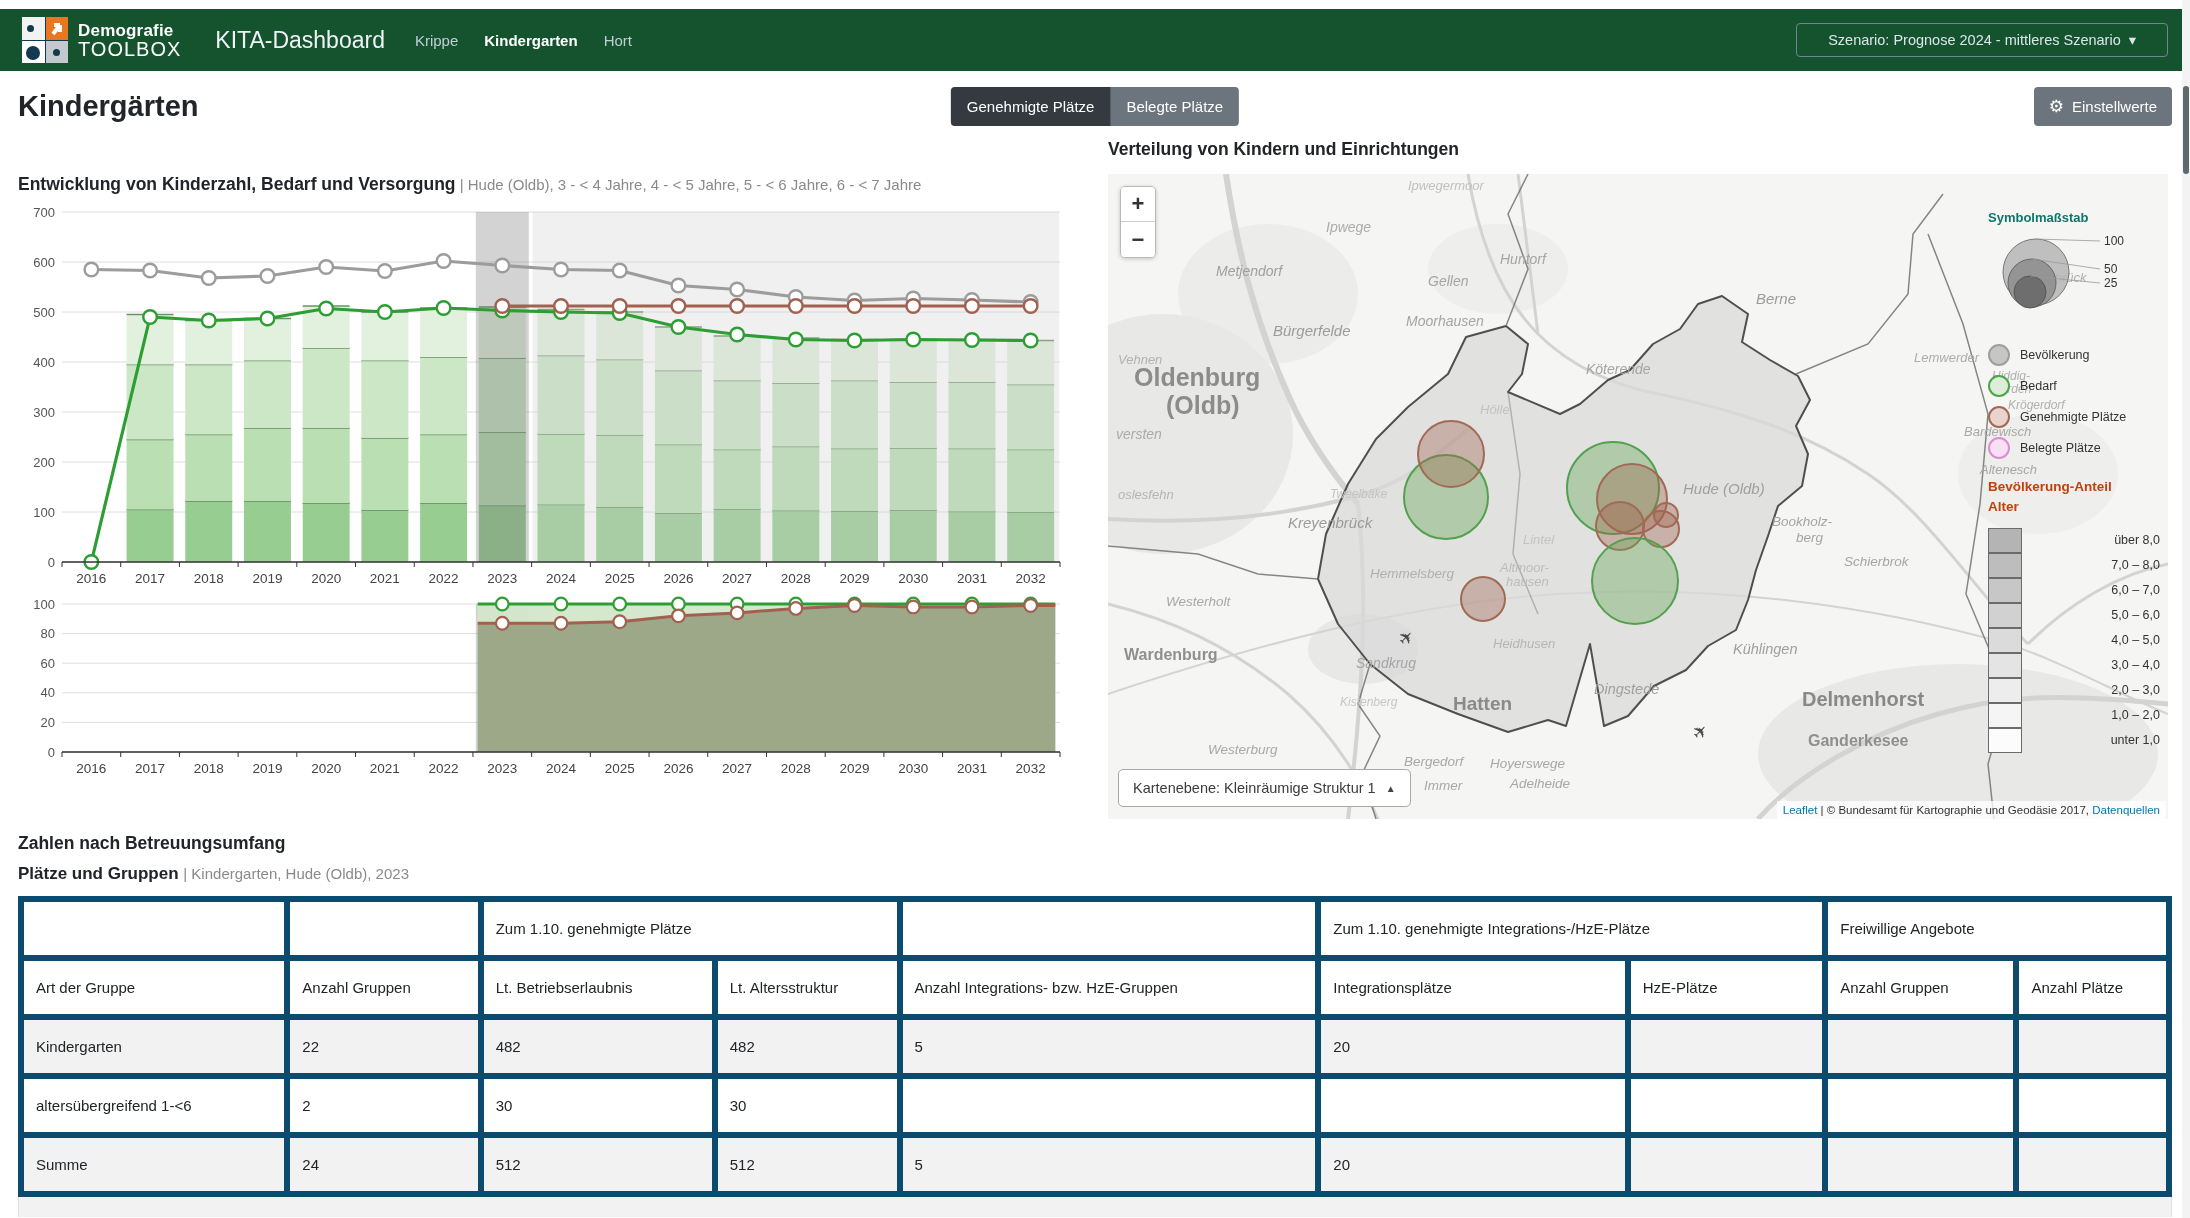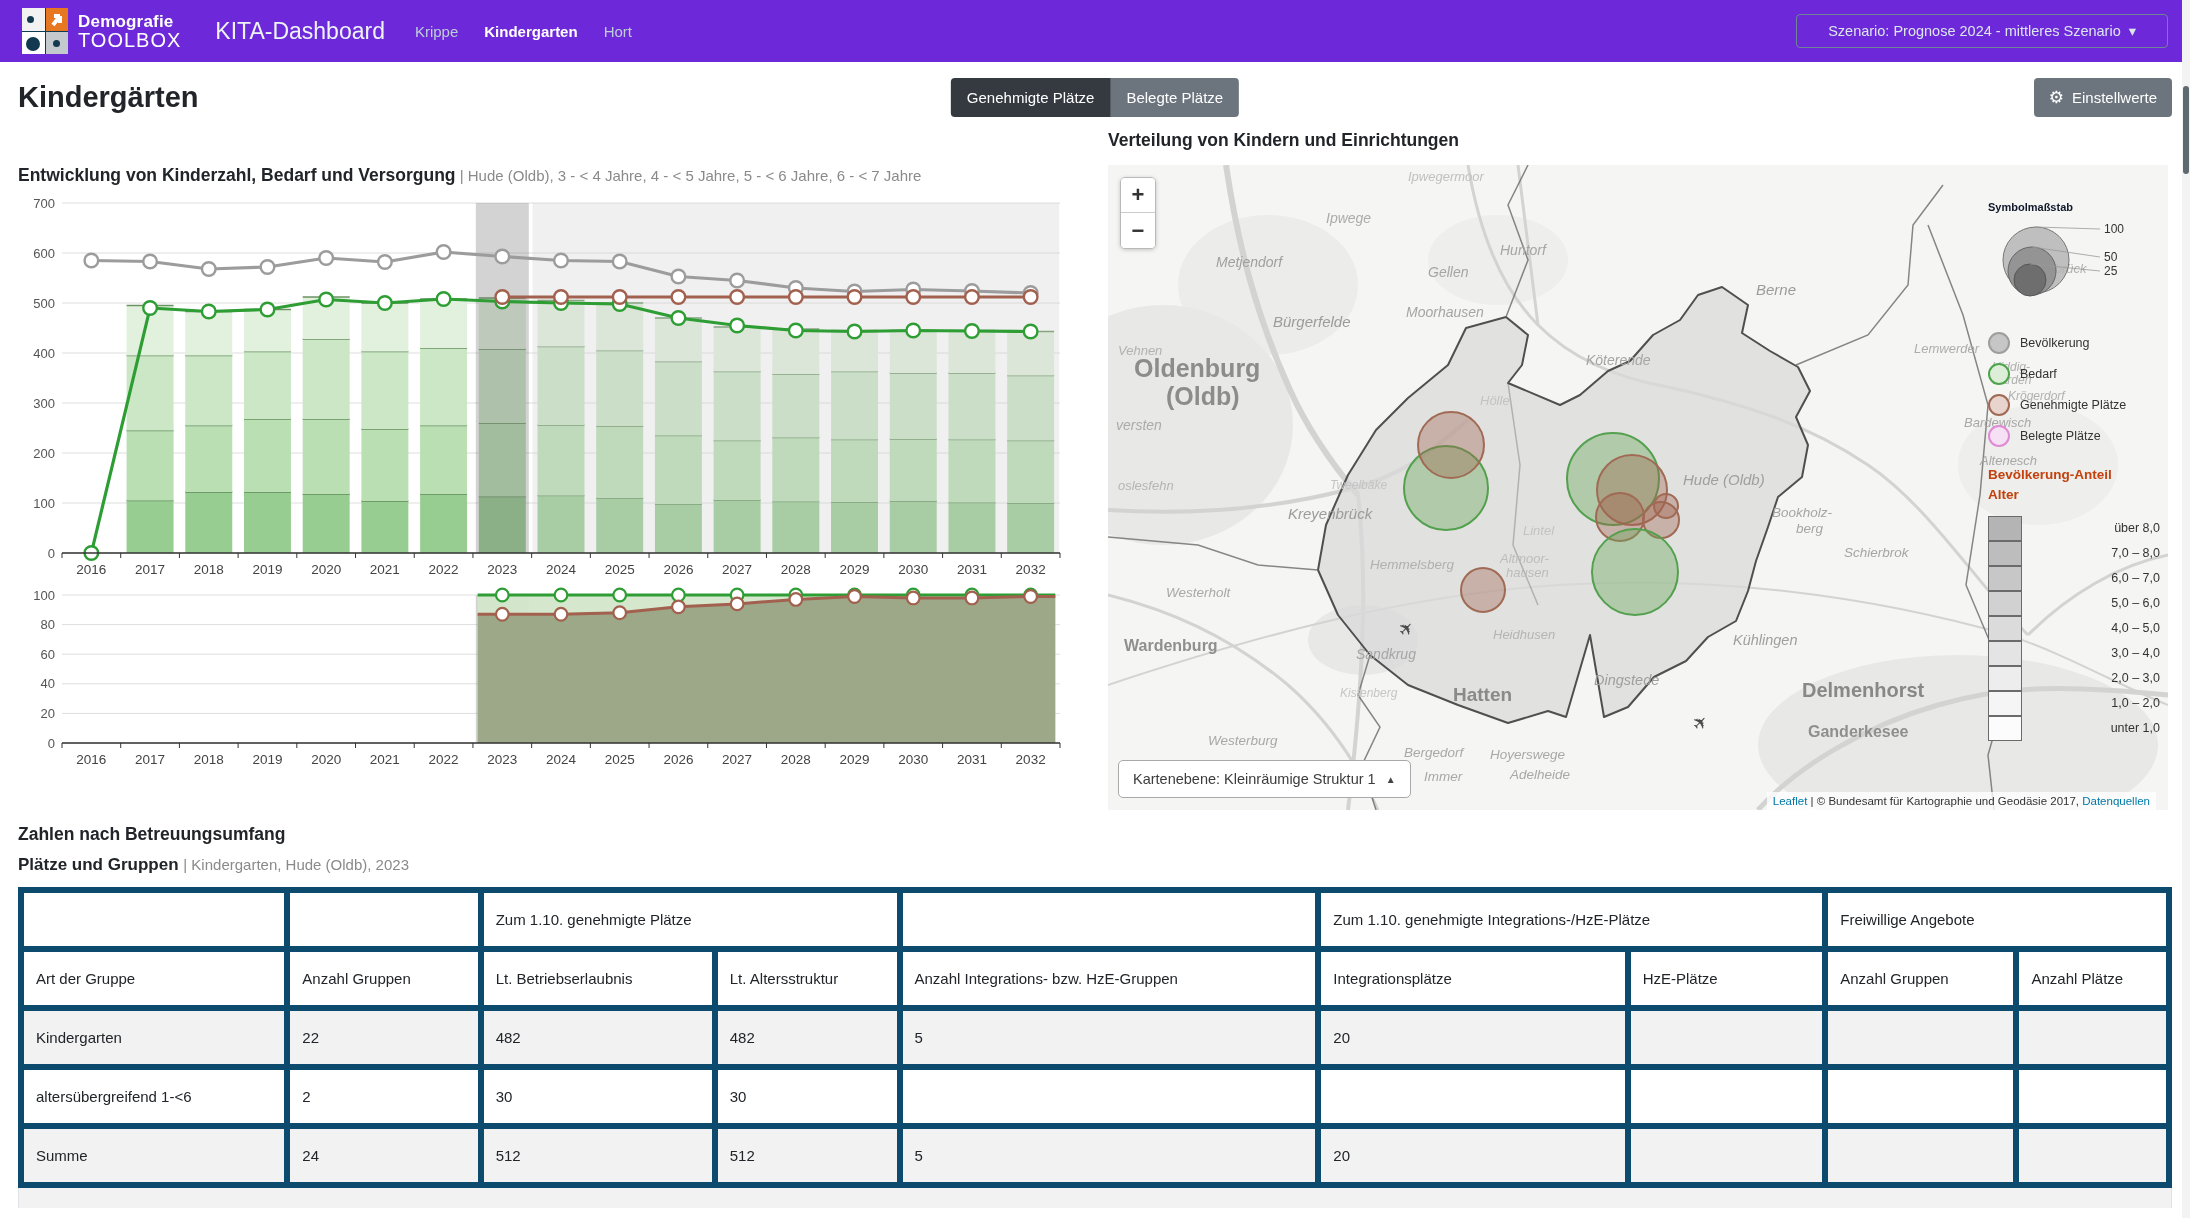--- a/index.html
+++ b/index.html
@@ -1,20 +1,20 @@
 <!DOCTYPE html>
 <html><head>
 <meta charset="utf-8">
 <style>
   * { box-sizing: border-box; margin: 0; padding: 0; }
   html,body { width:2190px; height:1218px; overflow:hidden; background:#fff;
     font-family:"Liberation Sans", sans-serif; color:#212529; }
 
   
-  .navbar { height:62px; background:#6d28d9; display:flex; align-items:center; padding:0 22px; }
+  .navbar { height:62px; background:#14532d; display:flex; align-items:center; padding:0 22px;margin-top:9px; }
   .brand { display:flex; align-items:center; gap:10px; }
   .logo-grid { width:46px; height:46px; display:grid; grid-template-columns:1fr 1fr; grid-template-rows:1fr 1fr; gap:1px; background:#0e3a52; }
   .logo-cell { position:relative; }
   .lc-tl { background:#f2f2f2; } .lc-tr { background:#e87722; } .lc-bl { background:#fff; } .lc-br { background:#c3c9cd; }
   .dot { position:absolute; border-radius:50%; background:#12394f; }
   .dot-s { width:7px; height:7px; top:8px; left:5px; }
   .dot-b { width:14px; height:14px; top:5px; left:4px; }
   .dot-s2 { width:7px; height:7px; top:8px; left:7px; }
   .brand-text { color:#fff; line-height:1.0; }
   .brand-l1 { font-size:17px; font-weight:bold; letter-spacing:.2px; }
@@ -52,26 +52,26 @@
   
   .map-wrap { position:relative; width:1060px; height:645px; background:#f5f5f3; overflow:hidden; }
   .map-zoom { position:absolute; top:12px; left:12px; width:36px; border:1px solid #b9b9b9; border-radius:5px; overflow:hidden;
     box-shadow:0 1px 4px rgba(0,0,0,.2); background:#fff; z-index:5; }
   .map-zoom button { display:block; width:100%; height:35px; background:#fff; border:none; font-size:22px; font-weight:bold;
     color:#333; cursor:pointer; font-family:inherit; }
   .map-zoom button:first-child { border-bottom:1px solid #ccc; }
   .layer-dd { position:absolute; left:10px; bottom:12px; background:#fff; border:1px solid #a9a9a9; border-radius:5px;
     padding:10px 14px; font-size:14.5px; color:#3c3c3c; display:flex; gap:10px; align-items:center; cursor:pointer; z-index:5; }
   .layer-caret { font-size:10px; color:#444; }
-  .attribution { position:absolute; right:12px; bottom:0; background:rgba(255,255,255,.78); font-size:11.5px;
+  .attribution { position:absolute; right:2px; bottom:0; background:rgba(255,255,255,.78); font-size:11.5px;
     color:#333; padding:3px 6px; z-index:5; }
   .attribution a { color:#0078a8; text-decoration:none; cursor:pointer; }
 
   .map-legend { position:absolute; top:36px; right:8px; width:172px; z-index:4; }
-  .leg-title { font-size:11px; font-weight:bold; color:#0f172a; }
+  .leg-title { font-size:13px; font-weight:bold; color:#0f766e; }
   .leg-items { margin-top:10px; }
   .leg-item { display:flex; align-items:center; gap:10px; height:31px; }
   .leg-swatch { width:22px; height:22px; border-radius:50%; flex:none; }
   .leg-label { font-size:12.5px; color:#333; }
   .age-title { font-size:13.5px; font-weight:bold; color:#c2410c; line-height:1.5; margin-top:14px; }
   .age-rows { margin-top:10px; }
   .age-row { display:flex; align-items:center; height:25px; }
   .age-swatch { width:34px; height:25px; border:1px solid #6b6b6b; margin-bottom:-1px; flex:none; }
   .age-label { font-size:12.5px; color:#333; margin-left:auto; }
 

